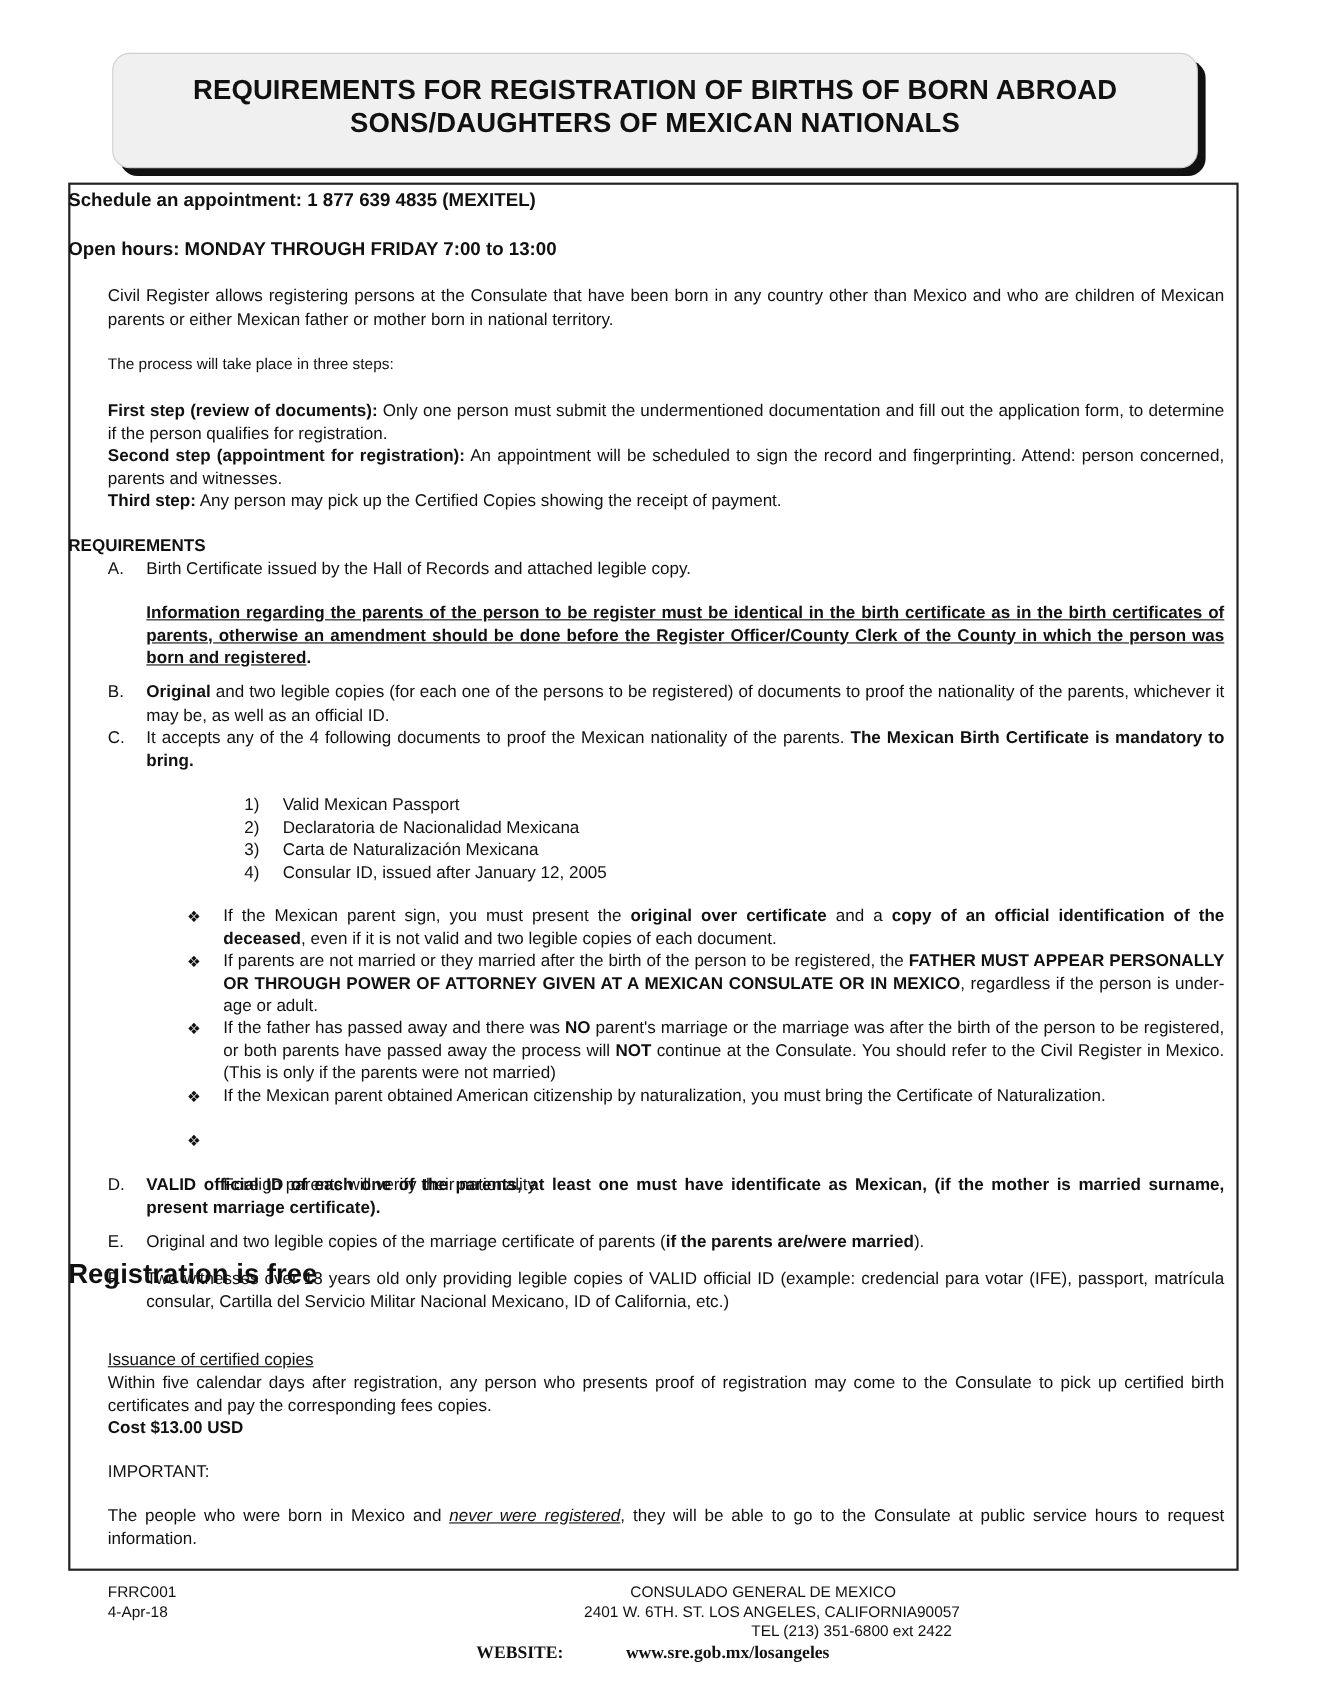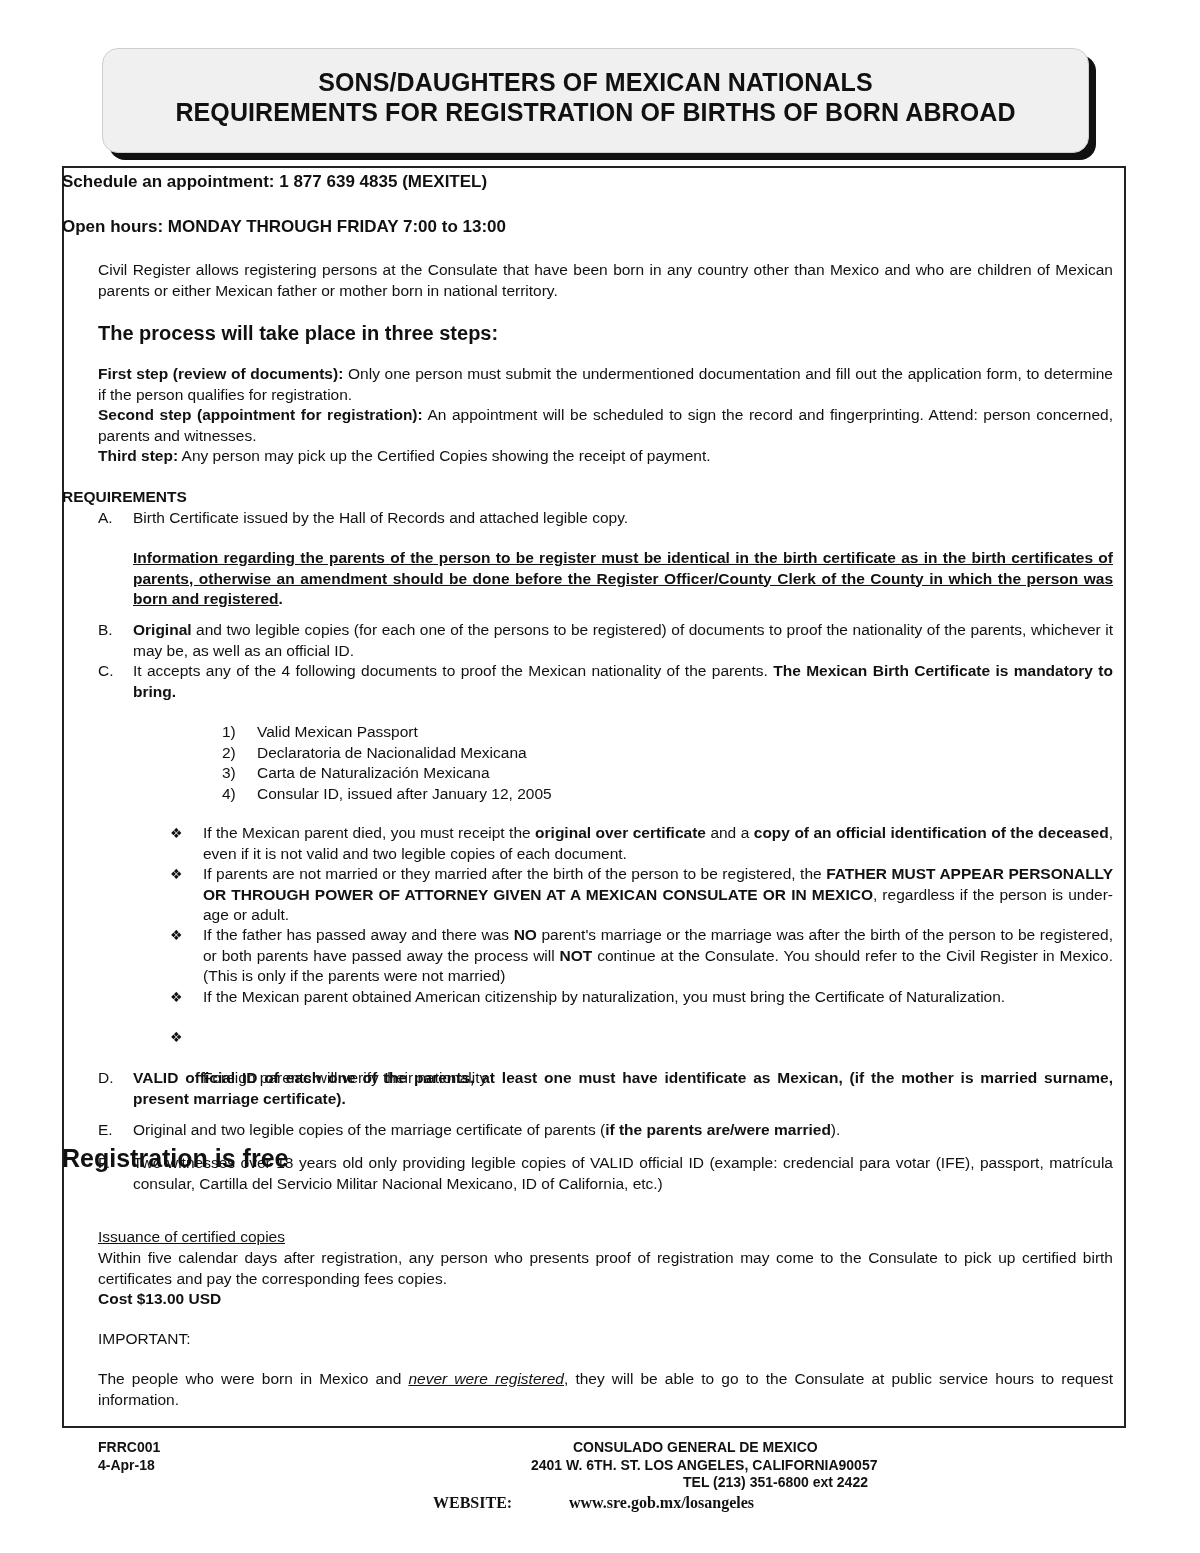--- a/index.html
+++ b/index.html
@@ -12,39 +12,39 @@
   .title-text {
     position: absolute; left: 0; right: 0; top: 18px; text-align: center;
     font-weight: bold; font-size: 25px; line-height: 30px; letter-spacing: 0.1px;
   }
   .frame {
     position: absolute; left: 62px; top: 166px; width: 1064px; height: 1262px;
     border: 2px solid #222; box-sizing: border-box;
   }
   .center-bold { position: absolute; left: 62px; width: 1085px; text-align: left; font-weight: bold; font-size: 17px; }
   .para { position: absolute; left: 98px; width: 1015px; font-size: 15.5px; line-height: 20.5px; text-align: justify; }
-  .h2 { position: absolute; left: 98px; font-weight: bold; font-size: 20px; }
+  .h2 { position: absolute; left: 98px; font-weight: normal; font-size: 14px; }
   .b { font-weight: bold; }
   .u { text-decoration: underline; }
   .lbl { position: absolute; left: 98px; font-size: 15.5px; line-height: 20.5px; }
   .item-text { position: absolute; left: 133px; width: 980px; font-size: 15.5px; line-height: 20.5px; text-align: justify; }
   .num { position: absolute; left: 222px; font-size: 15.5px; line-height: 20.5px; }
   .num-text { position: absolute; left: 257px; font-size: 15.5px; line-height: 20.5px; }
   .bullet { position: absolute; left: 170px; font-size: 14px; line-height: 20.5px; }
   .bullet-text { position: absolute; left: 203px; width: 910px; font-size: 15.5px; line-height: 20.5px; text-align: justify; }
-  .foot { position: absolute; font-size: 14px; line-height: 17px; font-weight: bold; }
+  .foot { position: absolute; font-size: 14px; line-height: 17px; }
   .serif { font-family: "Liberation Serif", serif; font-weight: bold; font-size: 16px; }
 </style>
 </head>
 <body>
 
 <div class="title-box">
   <div class="title-text">
+    <div>REQUIREMENTS FOR REGISTRATION OF BIRTHS OF BORN ABROAD</div>
     <div>SONS/DAUGHTERS OF MEXICAN NATIONALS</div>
-    <div>REQUIREMENTS FOR REGISTRATION OF BIRTHS OF BORN ABROAD</div>
   </div>
 </div>
 
 <div class="frame"></div>
 
 <div class="center-bold" style="top:172px;">Schedule an appointment: 1 877 639 4835 (MEXITEL)</div>
 <div class="center-bold" style="top:217px;">Open hours: MONDAY THROUGH FRIDAY 7:00 to 13:00</div>
 
 <div class="para" style="top:260px;">Civil Register allows registering persons at the Consulate that have been born in any country other than Mexico and who are children of Mexican parents or either Mexican father or mother born in national territory.</div>
 
@@ -71,21 +71,21 @@
 <div class="num" style="top:722px;">1)</div>
 <div class="num-text" style="top:722px;">Valid Mexican Passport</div>
 <div class="num" style="top:743px;">2)</div>
 <div class="num-text" style="top:743px;">Declaratoria de Nacionalidad Mexicana</div>
 <div class="num" style="top:763px;">3)</div>
 <div class="num-text" style="top:763px;">Carta de Naturalización Mexicana</div>
 <div class="num" style="top:784px;">4)</div>
 <div class="num-text" style="top:784px;">Consular ID, issued after January 12, 2005</div>
 
 <div class="bullet" style="top:823px;">❖</div>
-<div class="bullet-text" style="top:823px;"><span>If the Mexican parent died, you must receipt the </span><span class="b">original over certificate</span><span> and a </span><span class="b">copy of an official identification of the deceased</span><span>, even if it is not valid and two legible copies of each document.</span></div>
+<div class="bullet-text" style="top:823px;"><span>If the Mexican parent sign, you must present the </span><span class="b">original over certificate</span><span> and a </span><span class="b">copy of an official identification of the deceased</span><span>, even if it is not valid and two legible copies of each document.</span></div>
 
 <div class="bullet" style="top:864px;">❖</div>
 <div class="bullet-text" style="top:864px;"><span>If parents are not married or they married after the birth of the person to be registered, the </span><span class="b">FATHER MUST APPEAR PERSONALLY OR THROUGH POWER OF ATTORNEY GIVEN AT A MEXICAN CONSULATE OR IN MEXICO</span><span>, regardless if the person is under-age or adult.</span></div>
 
 <div class="bullet" style="top:925px;">❖</div>
 <div class="bullet-text" style="top:925px;"><span>If the father has passed away and there was </span><span class="b">NO</span><span> parent's marriage or the marriage was after the birth of the person to be registered, or both parents have passed away the process will </span><span class="b">NOT</span><span> continue at the Consulate. You should refer to the Civil Register in Mexico. (This is only if the parents were not married)</span></div>
 
 <div class="bullet" style="top:987px;">❖</div>
 <div class="bullet-text" style="top:987px;">If the Mexican parent obtained American citizenship by naturalization, you must bring the Certificate of Naturalization.</div>
 

